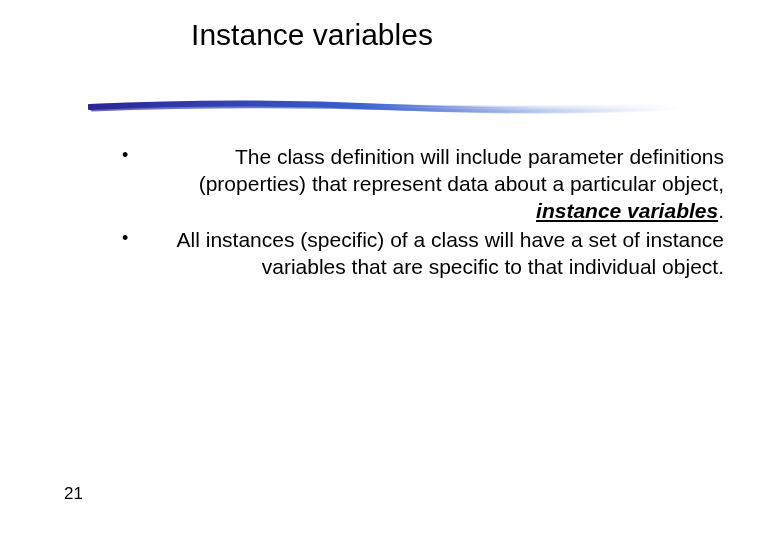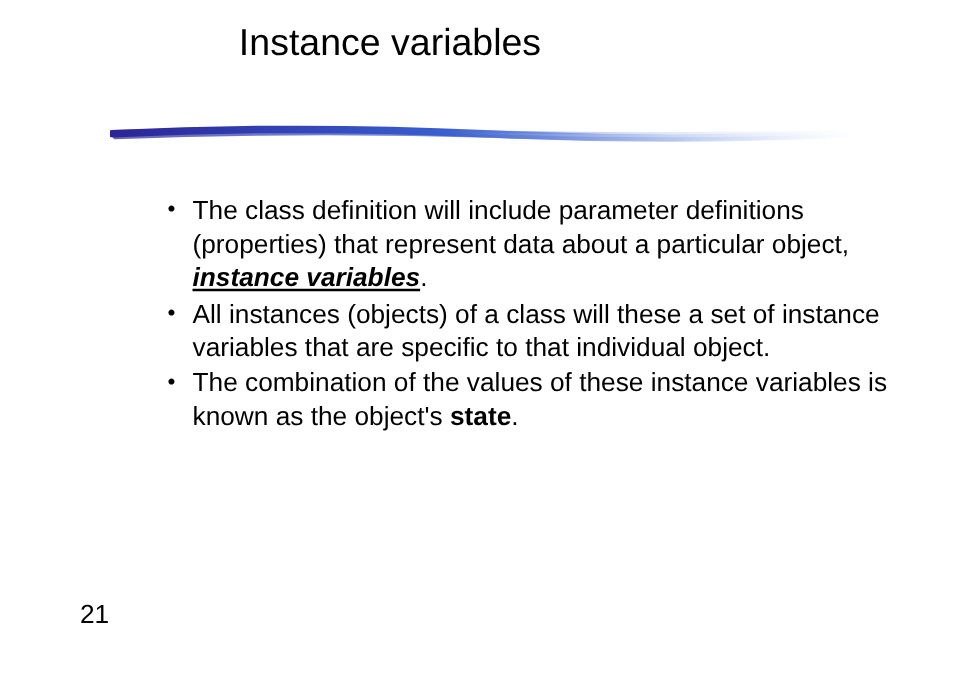--- a/index.html
+++ b/index.html
@@ -38,22 +38,23 @@
     pointer-events: none;
   }
   .content {
     position: absolute;
     top: 140px;
     left: 118px;
     width: 610px;
   }
   ul.bullets {
     list-style: none;
-    margin: 16px;
+    margin: 4px;
     padding: 0;
+    text-align: right;
   }
   ul.bullets > li {
     position: relative;
     padding-left: 20px;
     font-size: 21px;
     line-height: 1.28;
     margin: 0 0 2px 0;
     letter-spacing: 0px;
   }
   ul.bullets > li::before {
@@ -66,21 +67,21 @@
   }
   .seg { }
   .seg.bold { font-weight: 700; }
   .seg.underline { text-decoration: underline; }
   .seg.italic { font-style: italic; }
   .page-number {
     position: absolute;
     left: 64px;
     bottom: 36px;
     font-family: Arial, Helvetica, sans-serif;
-    font-size: 21px;
+    font-size: 17px;
     color: #000;
   }
 </style>
 </head>
 <body>
 
 <div class="slide">
 
   <div class="title">Instance variables</div>
 
@@ -93,20 +94,19 @@
       </linearGradient>
     </defs>
     <path d="M2 9 Q 150 2 300 9 T 598 9" fill="none" stroke="url(#g1)" stroke-width="6" stroke-linecap="round"></path>
     <path d="M4 12 Q 160 6 310 11 T 596 10" fill="none" stroke="url(#g1)" stroke-width="3" stroke-linecap="round" opacity="0.7"></path>
     <path d="M0 7 Q 140 3 290 7 T 590 6" fill="none" stroke="url(#g1)" stroke-width="2" stroke-linecap="round" opacity="0.6"></path>
   </svg>
 
   <div class="content">
     <ul class="bullets">
         <li><span class="seg">The class definition will include parameter definitions (properties) that represent data about a particular object, </span><span class="seg bold underline italic">instance variables</span><span class="seg">.</span></li>
-        <li><span class="seg">All instances (objects) of a class will these a set of instance variables that are specific to that individual object.</span></li>
-        <li><span class="seg">The combination of the values of these instance variables is known as the object's </span><span class="seg bold">state</span><span class="seg">.</span></li>
+        <li><span class="seg">All instances (specific) of a class will have a set of instance variables that are specific to that individual object.</span></li>
       </ul>
   </div>
 
   <div class="page-number">21</div>
 
 </div>
 
 </body></html>

